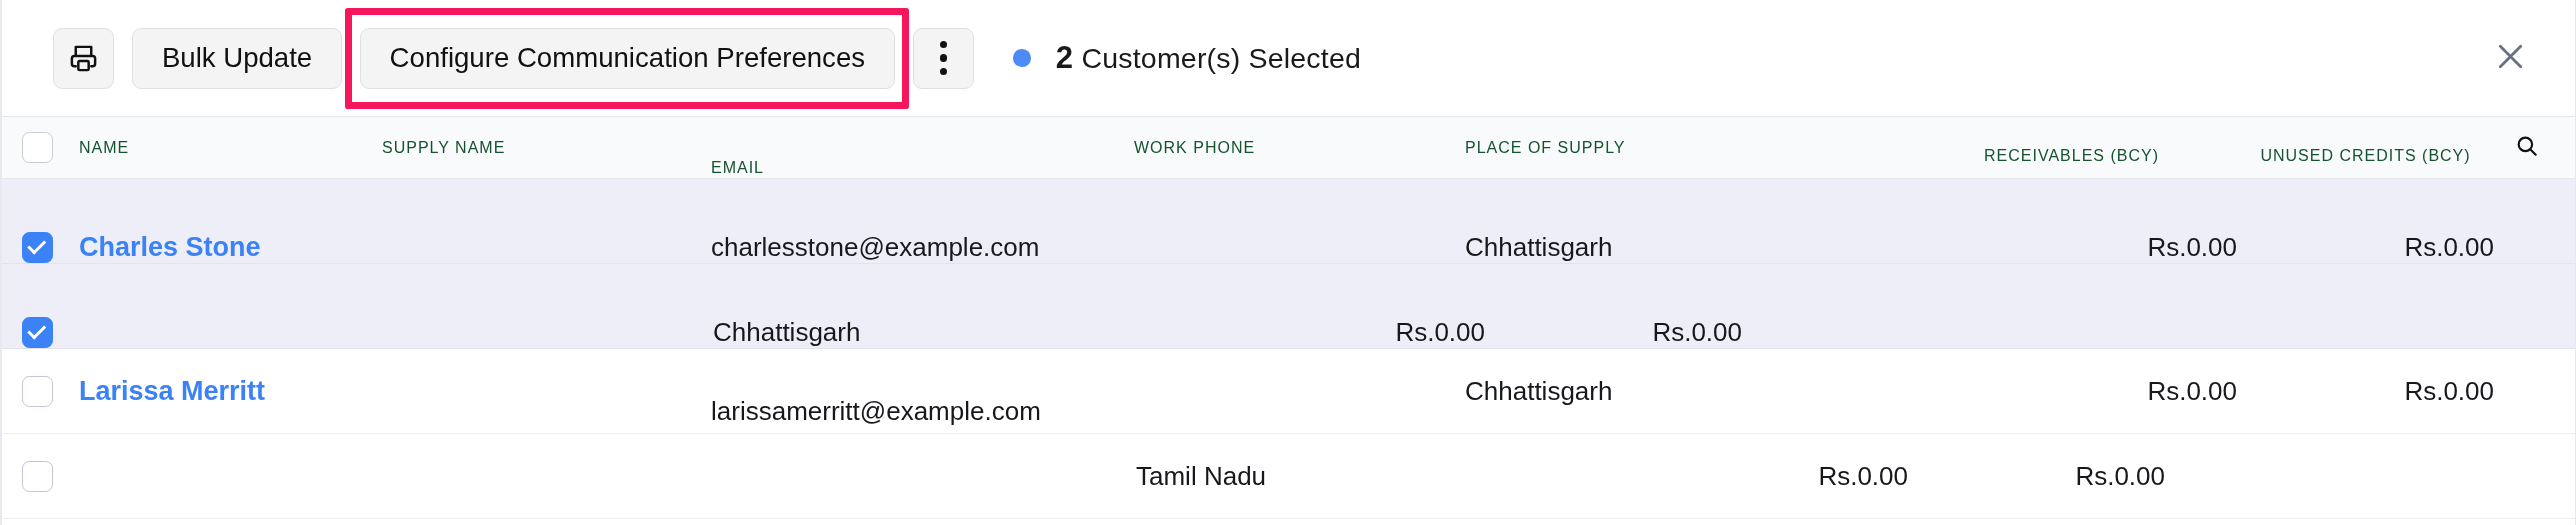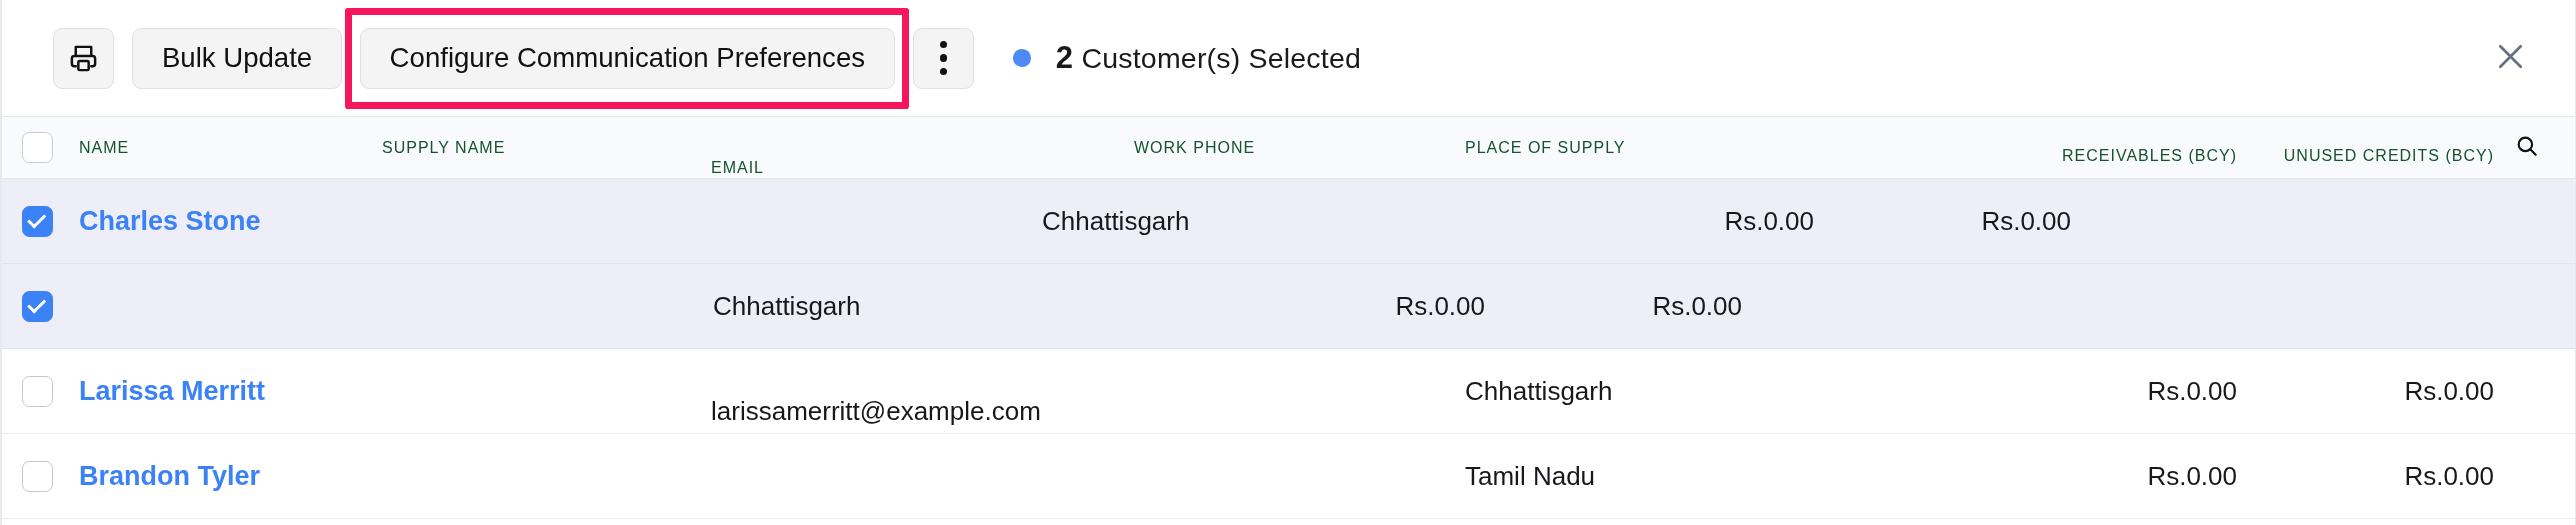--- a/index.html
+++ b/index.html
@@ -118,37 +118,37 @@
     font-weight: 400;
     white-space: nowrap;
   }
   .row {
     height: 85px;
     display: flex;
     align-items: center;
     border-bottom: 0.9px solid #eceef3;
     background: #ffffff;
   }
-  .row.selected { background: #eeeef8; border-bottom-color: #e3e3f0; }
+  .row.selected { background: #eeeef8; border-bottom-color: #e3e3f0; align-items: flex-end; }
   .row:last-child { border-bottom: 0.9px solid #eceef3; }
 
   
   .c-check { width: 51px; flex: none; display: flex; justify-content: flex-end; }
   .c-name  { width: 329px; flex: none; padding-left: 26px; }
   .c-comp  { width: 329px; flex: none; }
   .c-email { width: 423px; flex: none; margin-top: 40px; }
   .c-phone { width: 331px; flex: none; }
   .c-place { width: 441px; flex: none; }
   .c-recv  { width: 331px; flex: none; }
   .c-cred  { width: 257px; flex: none; }
   .c-srch  { flex: 1; display: flex; justify-content: flex-start; padding-left: 20px; }
 
   .cell { font-size: 26px; color: #17181c; white-space: nowrap; }
   .c-recv .cell, .c-cred .cell { display: block; text-align: right; }
-  .c-recv .th, .c-cred .th { display: block; text-align: right; margin-top: 16px; }
+  .c-recv .th, .c-cred .th { display: block; text-align: center; margin-top: 16px; }
 
   .name-link {
     font-size: 27px;
     color: #3b82f6;
     font-weight: 700;
     cursor: pointer;
     white-space: nowrap;
   }
 
   .cb {
@@ -247,20 +247,21 @@
       </div>
     </div>
 
     <div id="tbody">
         <div class="row selected">
           <div class="c-check">
             <span class="cb checked"></span>
           </div>
           <div class="c-name"><span class="name-link">Charles Stone</span></div>
           <div class="c-comp"><span class="cell"></span></div>
+          <div class="c-email"><span class="cell">charlesstone@example.com</span></div>
           <div class="c-phone"><span class="cell"></span></div>
           <div class="c-place"><span class="cell">Chhattisgarh</span></div>
           <div class="c-recv">
             <span class="cell">Rs.0.00</span>
           </div>
           <div class="c-cred">
             <span class="cell">Rs.0.00</span>
           </div>
           <div class="c-srch"></div>
         </div>
@@ -293,21 +294,20 @@
           </div>
           <div class="c-cred">
             <span class="cell">Rs.0.00</span>
           </div>
           <div class="c-srch"></div>
         </div>
         <div class="row">
           <div class="c-check">
             <span class="cb"></span>
           </div>
-          <div class="c-name"><span class="name-link">Brandon Tyler</span></div>
           <div class="c-comp"><span class="cell"></span></div>
           <div class="c-email"><span class="cell"></span></div>
           <div class="c-phone"><span class="cell"></span></div>
           <div class="c-place"><span class="cell">Tamil Nadu</span></div>
           <div class="c-recv">
             <span class="cell">Rs.0.00</span>
           </div>
           <div class="c-cred">
             <span class="cell">Rs.0.00</span>
           </div>

